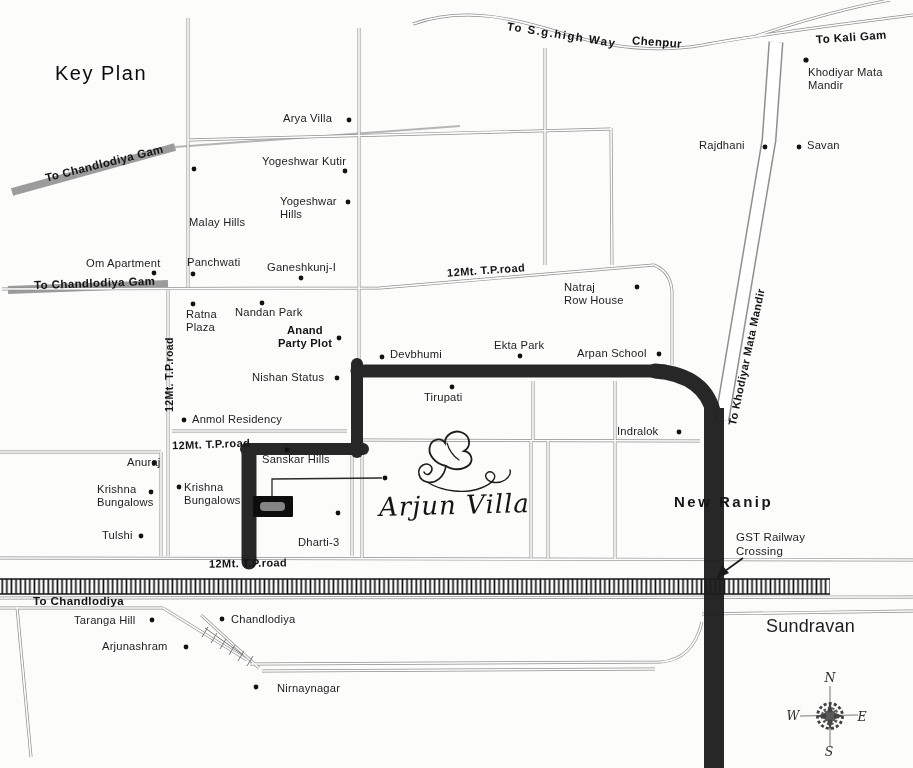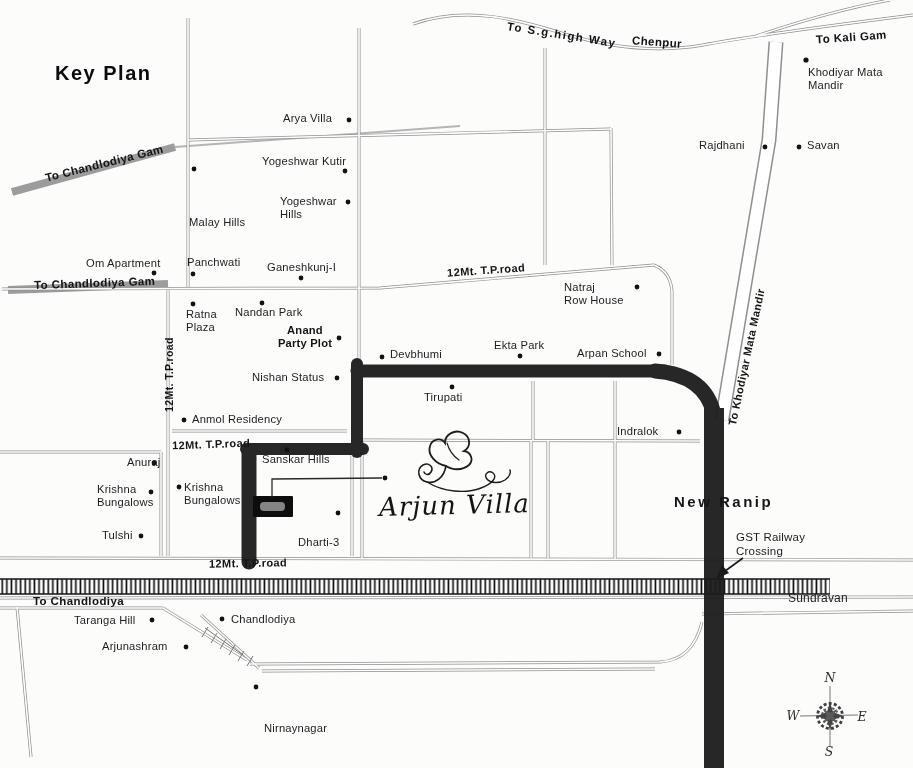--- a/index.html
+++ b/index.html
@@ -3,21 +3,21 @@
 <meta charset="utf-8">
 <style>
   html,body{margin:0;padding:0;background:#e9e9e6;}
   .map{position:relative;width:913px;height:768px;margin:0 auto;background:#fcfcfa;
        font-family:"Liberation Sans",sans-serif;overflow:hidden;}
   svg.layer{position:absolute;left:0;top:0;width:913px;height:768px;}
   .lbl{position:absolute;font-size:11.2px;line-height:1.18;color:#1d1d20;
        white-space:pre-line;letter-spacing:.2px;}
   .road-lbl{position:absolute;font-size:11.5px;font-weight:bold;color:#141416;
        white-space:nowrap;letter-spacing:.4px;}
-  .title{position:absolute;font-size:20px;font-weight:bold;color:#0b0b0d;letter-spacing:1.5px;}
+  .title{position:absolute;font-size:20px;font-weight:normal;color:#0b0b0d;letter-spacing:1.5px;}
   .c{text-align:center;}
   .area-lbl{position:absolute;font-size:15px;font-weight:bold;color:#161618;letter-spacing:2.5px;white-space:nowrap;}
   .logo-text{position:absolute;left:372px;top:490px;width:165px;text-align:center;
        font-family:"DejaVu Serif",serif;font-style:italic;font-size:26px;color:#141414;
        transform:rotate(-1.5deg);letter-spacing:1px;}
   .cmp{font-family:"DejaVu Serif",serif;font-style:italic;font-size:12.5px;fill:#2e2e2e;}
 </style>
 </head>
 <body>
 
@@ -218,21 +218,21 @@
   <div class="lbl" style="left:111px;top:456px;margin-left:16px;">Anuraj</div>
   <div class="lbl" style="left:97px;top:483px;">Krishna
 Bungalows</div>
   <div class="lbl" style="left:184px;top:481px;">Krishna
 Bungalows</div>
   <div class="lbl" style="left:102px;top:529px;">Tulshi</div>
   <div class="lbl" style="left:298px;top:517px;margin-top:19px;">Dharti-3</div>
   <div class="area-lbl" style="left:674px;top:493px;">New Ranip</div>
   <div class="lbl" style="left:736px;top:531px;font-size:11.5px;">GST Railway
 Crossing</div>
-  <div class="lbl" style="left:766px;top:591px;font-size:12px;margin-left:22px;">Sundravan</div>
+  <div class="lbl" style="left:766px;top:616px;font-size:18px;">Sundravan</div>
   <div class="lbl" style="left:74px;top:614px;">Taranga Hill</div>
   <div class="lbl" style="left:231px;top:613px;">Chandlodiya</div>
   <div class="lbl" style="left:102px;top:640px;">Arjunashram</div>
-  <div class="lbl" style="left:264px;top:682px;margin-top:40px;">Nirnaynagar</div>
+  <div class="lbl" style="left:277px;top:682px;">Nirnaynagar</div>
 
   <div class="logo-text">Arjun Villa</div>
 
 </div>
 
 </body></html>

